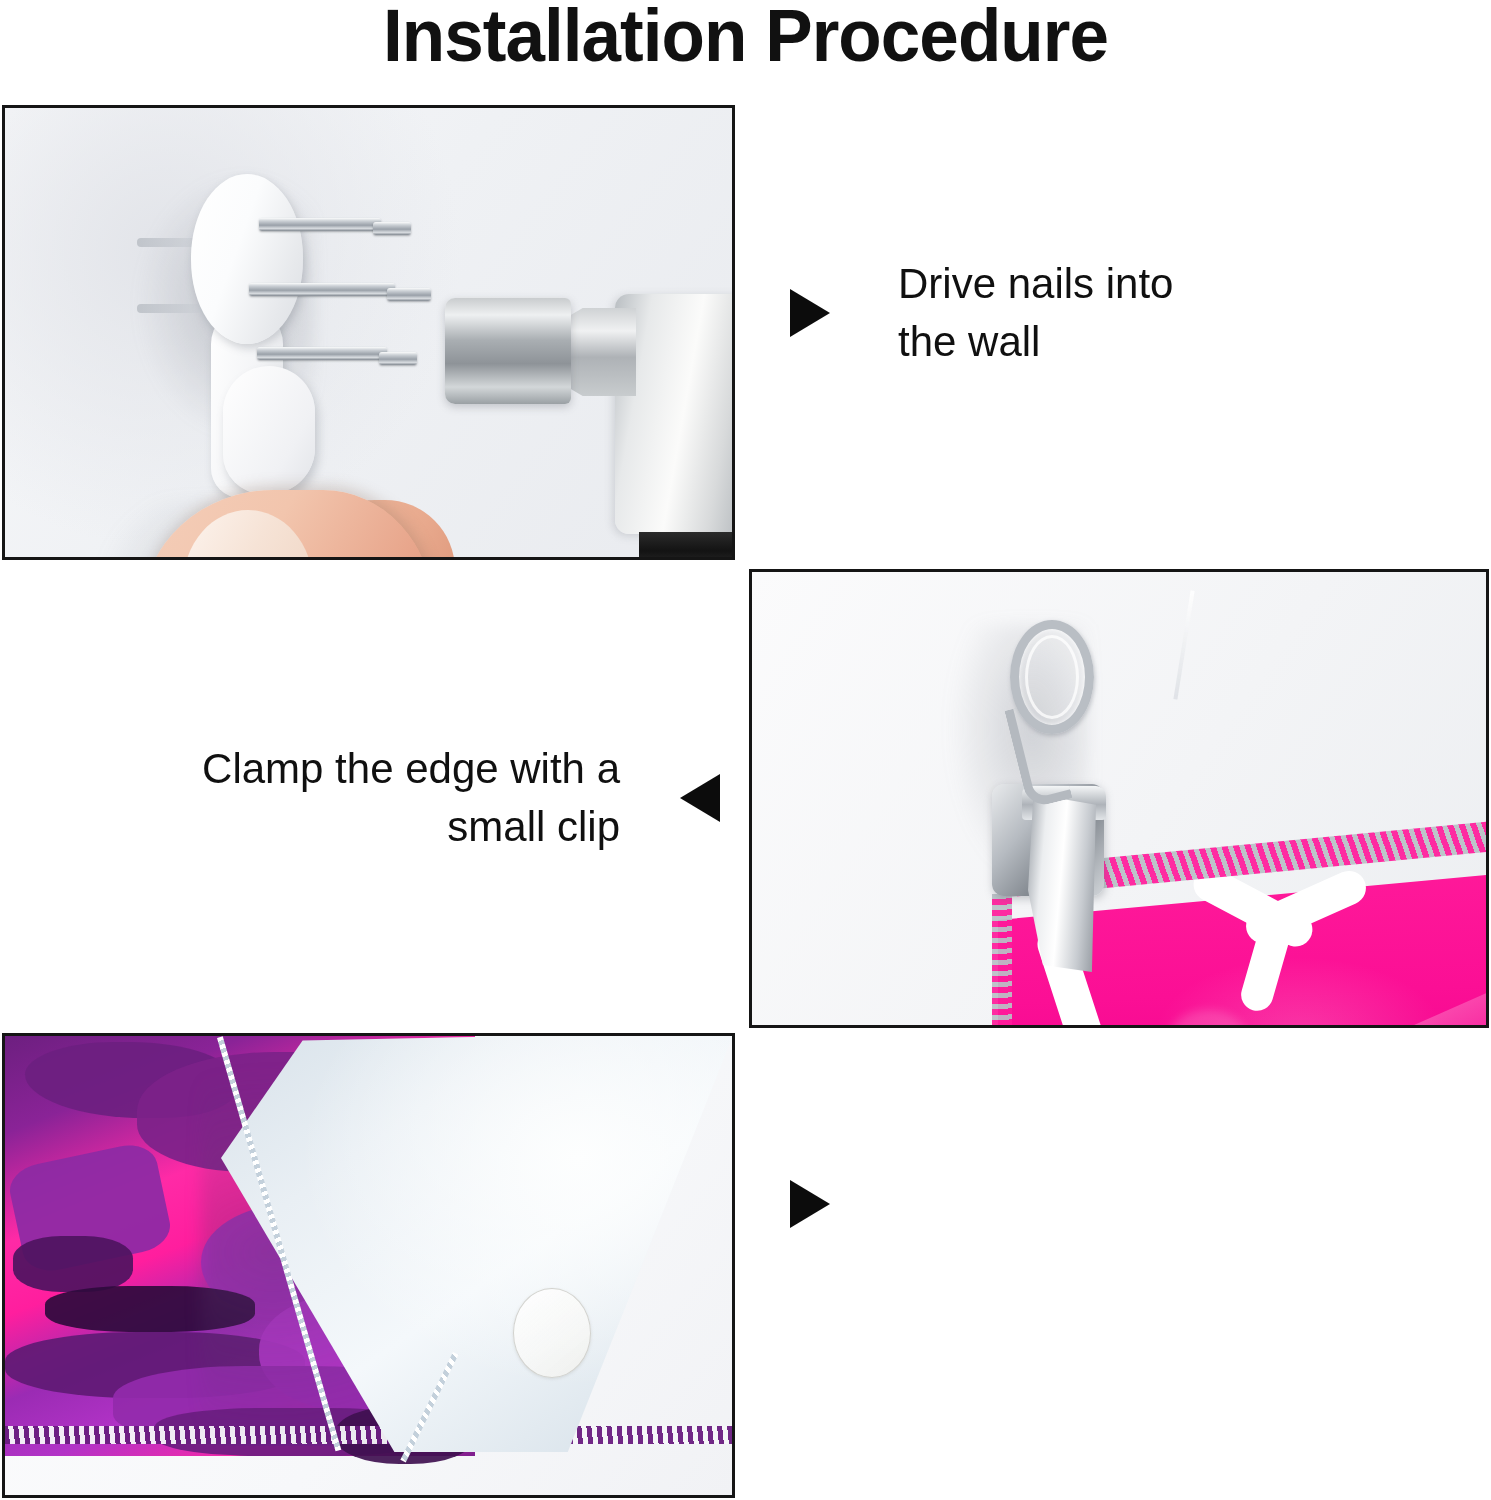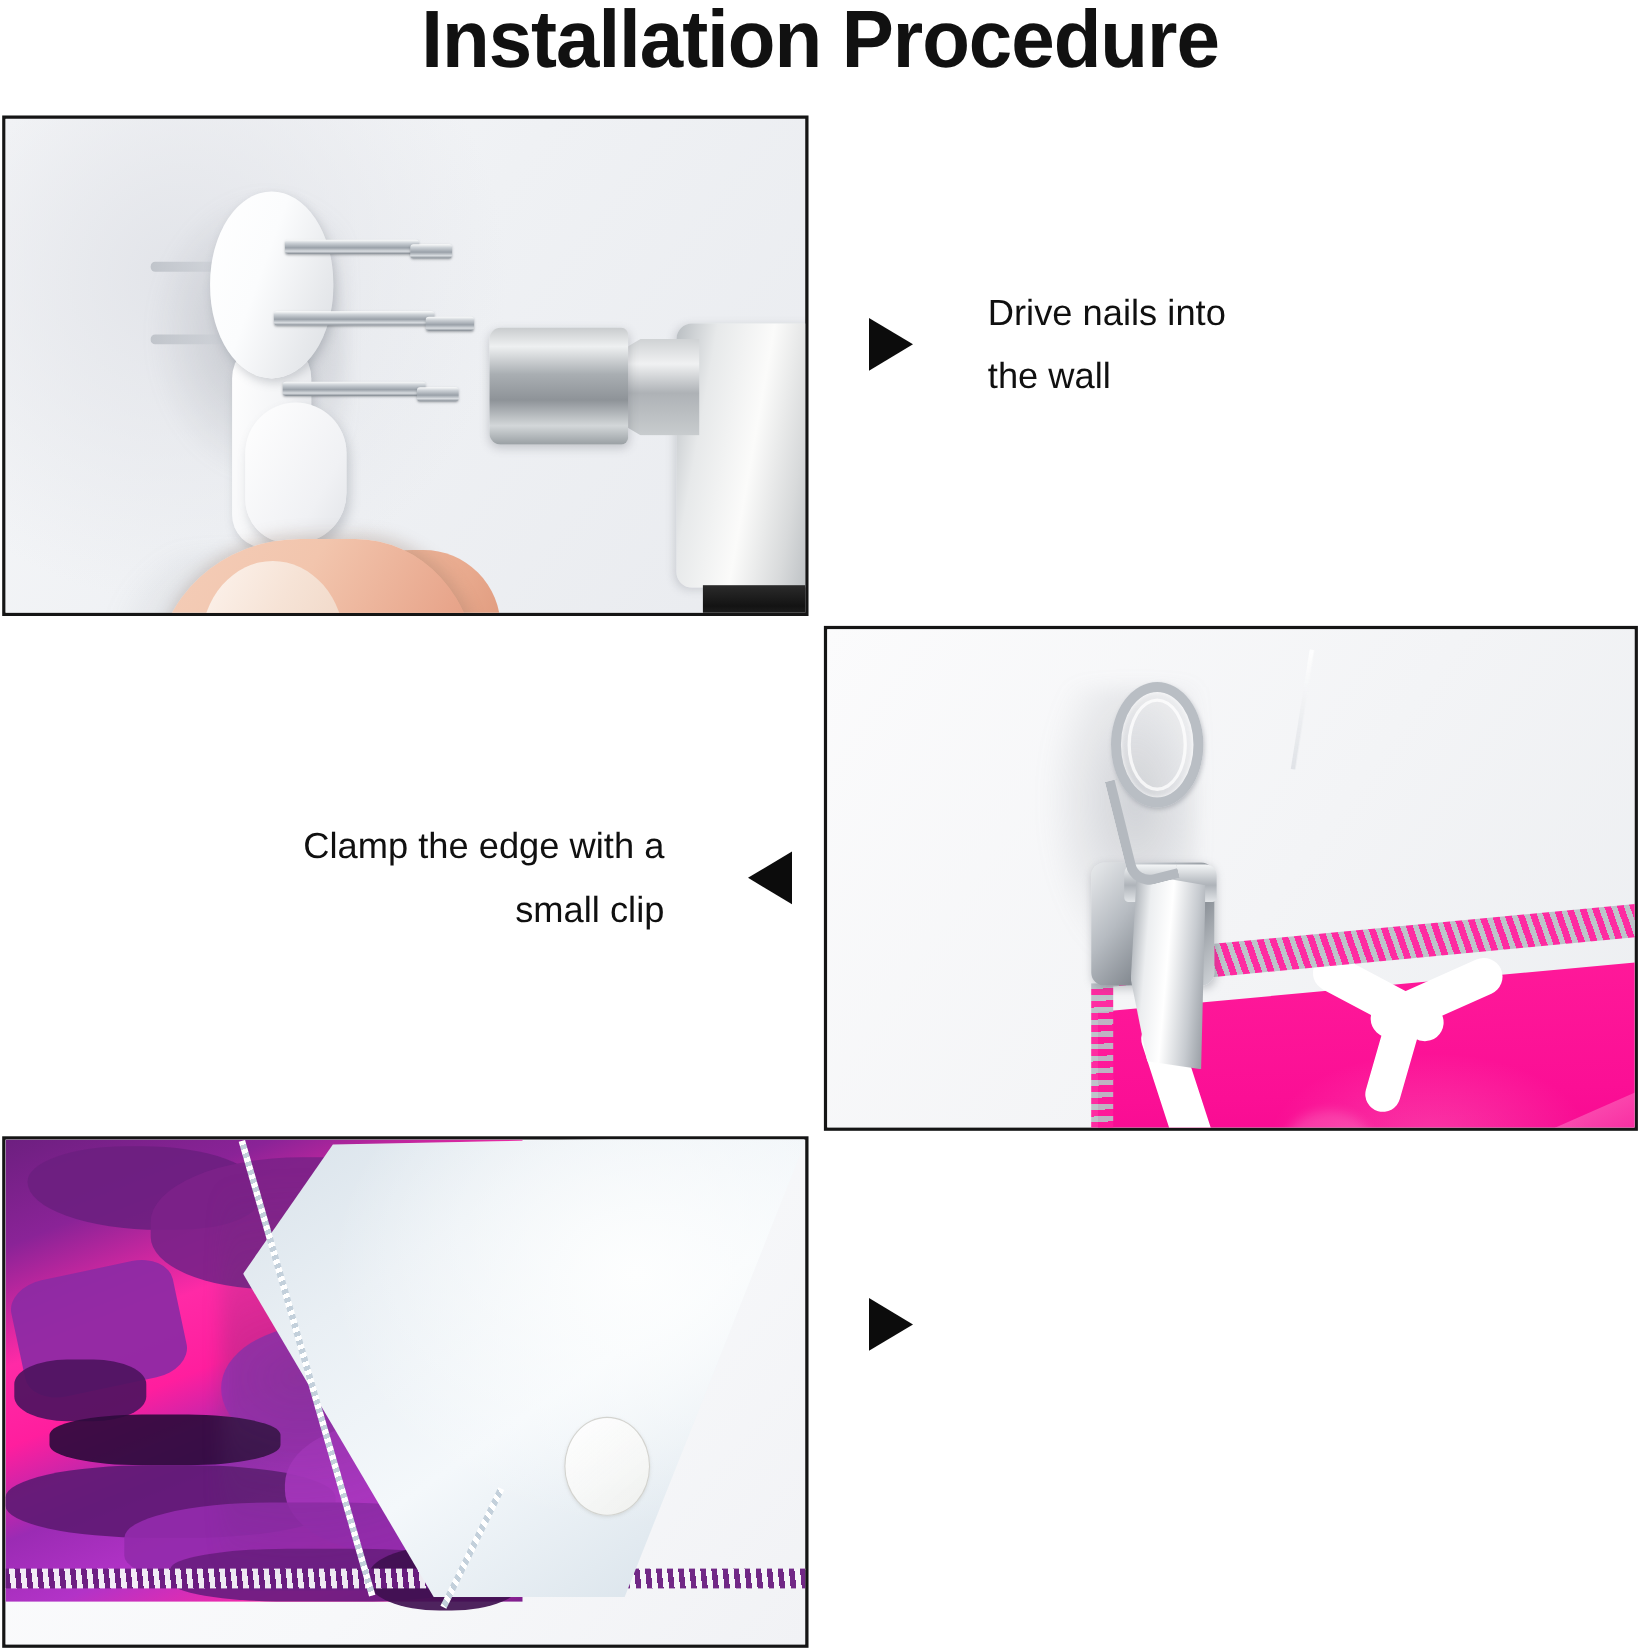--- a/index.html
+++ b/index.html
@@ -350,21 +350,21 @@
 
   
   .caption {
     position: absolute;
     display: flex;
     align-items: center;
     color: #101010;
   }
   .caption-text {
     font-family: "Liberation Sans", sans-serif;
-    font-size: 33px;
+    font-size: 42px;
     line-height: 58px;
     color: #101010;
     white-space: pre-line;
   }
   .tri {
     width: 0; height: 0;
     flex: 0 0 auto;
   }
   .tri-right {
     border-top: 24px solid transparent;
@@ -374,21 +374,21 @@
   .tri-left {
     border-top: 24px solid transparent;
     border-bottom: 24px solid transparent;
     border-right: 40px solid #0c0c0c;
   }
 
   #caption-nails   { left: 790px; top: 255px;  width: 540px; }
   #caption-nails .caption-text { margin-left: 68px; text-align: left; }
 
   #caption-clip    { left: 60px;  top: 740px;  width: 660px; justify-content: flex-end; }
-  #caption-clip .caption-text { margin-right: 76px; text-align: right; }
+  #caption-clip .caption-text { margin-right: 60px; text-align: right; }
 
   #caption-sticker { left: 790px; top: 1180px; width: 600px; }
   #caption-sticker .caption-text { margin-left: 62px; text-align: left; }
 </style>
 </head>
 <body>
 
 <div id="page-title">Installation Procedure</div>
 
 <div class="photo-panel" id="panel-nails">

